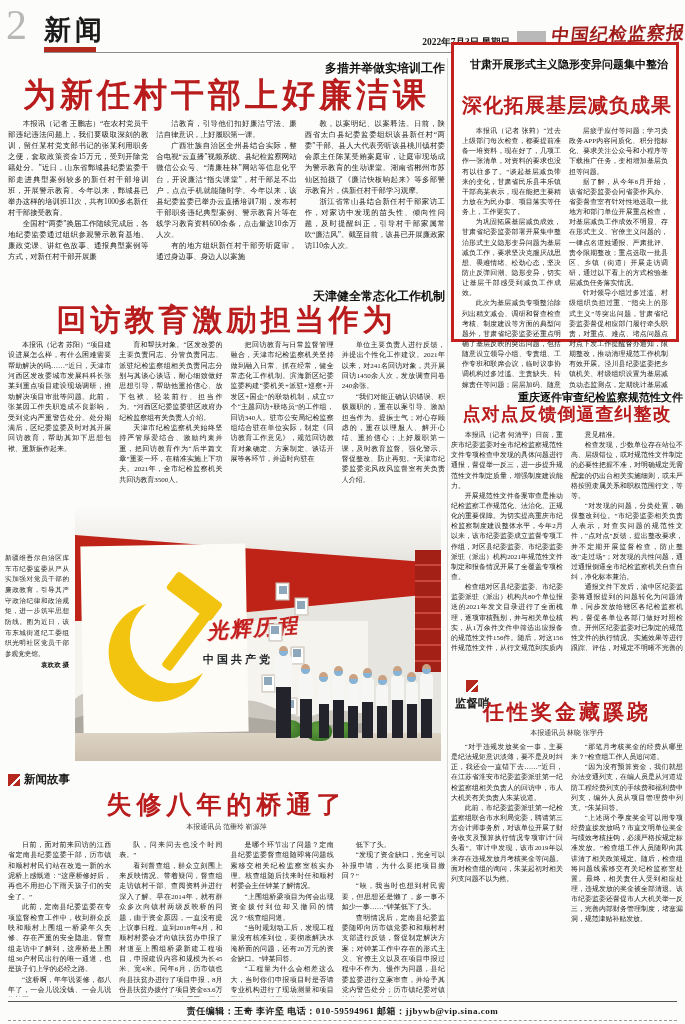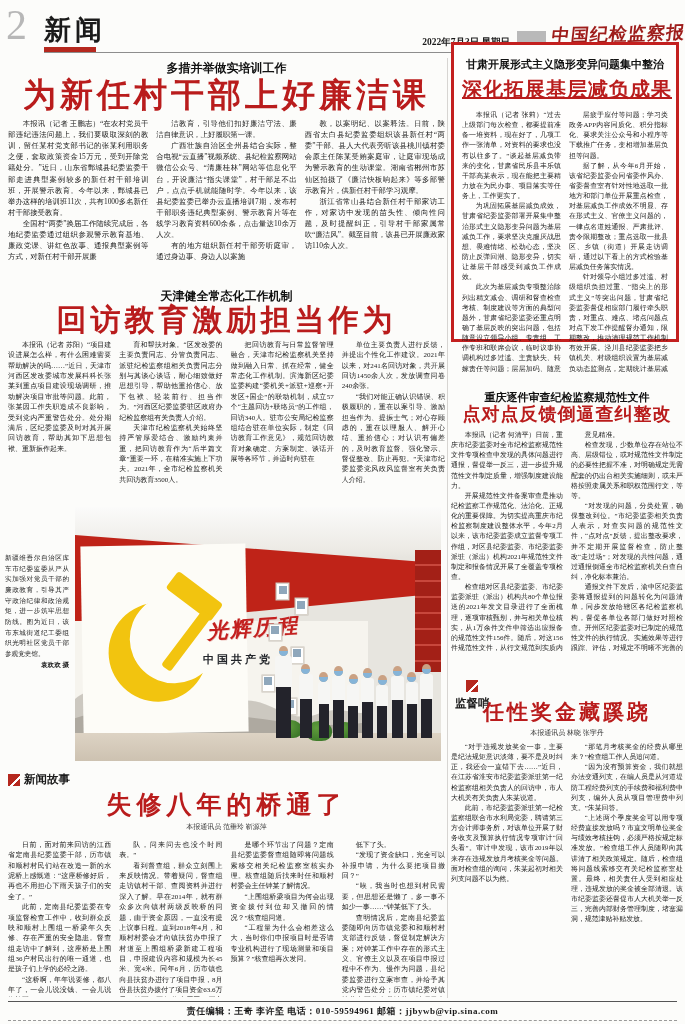--- a/index.html
+++ b/index.html
@@ -1,20 +1,20 @@
 <!DOCTYPE html>
 <html><head>
 <meta charset="utf-8">
 <style>
   html,body{margin:0;padding:0;background:#e8e8e6;}
   #page{position:relative;width:685px;height:1024px;margin:0 auto;background:#fcfcfa;
         font-family:"Liberation Serif","DejaVu Serif",serif;color:#1a1a1a;overflow:hidden;}
   .abs{position:absolute;}
   .center{text-align:center;}
-  .kicker{font-weight:bold;color:#111;}
+  .kicker{font-weight:bold;color:#111;text-align:right;}
   .headline{font-weight:bold;color:#b91c1c;white-space:nowrap;}
   .byline{color:#333;}
   .cols{display:flex;overflow:hidden;text-align:justify;}
   .cols .col{flex:1;overflow:hidden;}
   .cols .col + .col{margin-left:8px;}
   .cols p{margin:0;text-indent:2em;}
   .f74{font-size:7.4px;line-height:1.5;}
   .f70{font-size:7px;line-height:1.48;}
   .f69{font-size:6.9px;line-height:1.47;}
   .rule{background:#8d8d8d;}
@@ -81,21 +81,21 @@
         <p>有的地方组织新任村干部旁听庭审，通过身边事、身边人以案施</p>
       </div>
       <div class="col">
         <p>教，以案明纪、以案释法。日前，陕西省太白县纪委监委组织该县新任村“两委”干部、县人大代表旁听该县桃川镇村委会原主任陈某受贿案庭审，让庭审现场成为警示教育的生动课堂。湖南省郴州市苏仙区拍摄了《廉洁快板响起来》等多部警示教育片，供新任村干部学习观摩。</p>
         <p>浙江省常山县结合新任村干部家访工作，对家访中发现的苗头性、倾向性问题，及时提醒纠正，引导村干部家属常吹“廉洁风”。截至目前，该县已开展廉政家访110余人次。</p>
       </div>
     </div>
 
   <div id="gansu-box" class="abs" style="left:451px;top:42px;width:228px;height:300px;">
     <div class="kicker center" style="font-size:11px;margin-top:6px;">甘肃开展形式主义隐形变异问题集中整治</div>
-    <div class="headline center" style="font-size:20px;letter-spacing:1px;margin:4px 0 7px;text-decoration:underline;">深化拓展基层减负成果</div>
+    <div class="headline center" style="font-size:20px;letter-spacing:1px;margin:20px 0 7px;">深化拓展基层减负成果</div>
     <div class="cols f69" style="height:262px;">
         <div class="col">
           <p>本报讯（记者 张莉）“过去上级部门每次检查，都要提前准备一堆资料，现在好了，几项工作一张清单，对资料的要求也没有以往多了。”谈起基层减负带来的变化，甘肃省民乐县丰乐镇干部高某表示，现在能把主要精力放在为民办事、项目落实等任务上，工作更实了。</p>
           <p>为巩固拓展基层减负成效，甘肃省纪委监委部署开展集中整治形式主义隐形变异问题为基层减负工作，要求坚决克服厌战思想、畏难情绪、松劲心态，坚决防止反弹回潮、隐形变异，切实让基层干部感受到减负工作成效。</p>
           <p>此次为基层减负专项整治除列出精文减会、调研和督查检查考核、制度建设等方面的典型问题外，甘肃省纪委监委还重点明确了基层反映的突出问题，包括随意设立领导小组、专责组、工作专班和联席会议，临时议事协调机构过多过滥、主责缺失、转嫁责任等问题；层层加码、随意设立各种“长制”等问题；村（社区）“两委”机关化、牌子数量多、形式多、虚名多等问题；委托的第三方评估机构不专业、评估频繁、评估方法不接地气、机械教条，导致基</p>
         </div>
         <div class="col">
           <p>层疲于应付等问题；学习类政务APP内容同质化、积分指标化、要求关注公众号和小程序等下载推广任务，变相增加基层负担等问题。</p>
           <p>据了解，从今年6月开始，该省纪委监委会同省委作风办、省委督查室有针对性地选取一批地方和部门单位开展重点检查，对基层减负工作成效不明显、存在形式主义、官僚主义问题的，一律点名道姓通报、严肃批评、责令限期整改；重点选取一批县区、乡镇（街道）开展走访调研，通过以下看上的方式检验基层减负任务落实情况。</p>
           <p>针对领导小组过多过滥、村级组织负担过重、“指尖上的形式主义”等突出问题，甘肃省纪委监委督促相应部门履行牵头职责，对重点、难点、堵点问题点对点下发工作提醒督办通知，限期整改，推动清理规范工作机制有效开展。泾川县纪委监委把乡镇机关、村级组织设置为基层减负动态监测点，定期统计基层减负情况，及时研判分析，对发文开会频次过多的及时预警、跟踪问效。今年一季度，该县以县委和县政府名义发文26份，同比减少7.14%；以县委办和县政府办名义发文27份，同比减少15.9%。</p>
@@ -111,21 +111,21 @@
       </div>
       <div class="col">
         <p>育和帮扶对象。“区发改委的主要负责同志、分管负责同志、派驻纪检监察组相关负责同志分别与其谈心谈话，耐心细致做好思想引导，帮助他重拾信心、放下包袱、轻装前行、担当作为。”河西区纪委监委驻区政府办纪检监察组有关负责人介绍。</p>
         <p>天津市纪检监察机关始终坚持严管厚爱结合、激励约束并重，把回访教育作为“后半篇文章”重要一环，在精准实施上下功夫。2021年，全市纪检监察机关共回访教育3500人。</p>
       </div>
       <div class="col">
         <p>把回访教育与日常监督管理融合，天津市纪检监察机关坚持做到融入日常、抓在经常，健全常态化工作机制。滨海新区纪委监委构建“委机关+派驻+巡察+开发区+国企”的联动机制，成立57个“主题回访+联络员”的工作组，回访340人。驻市公安局纪检监察组结合驻在单位实际，制定《回访教育工作意见》，规范回访教育对象确定、方案制定、谈话开展等各环节，并适时向驻在</p>
       </div>
       <div class="col">
         <p>单位主要负责人进行反馈，并提出个性化工作建议。2021年以来，对241名回访对象，共开展回访1450余人次，发放调查问卷240余张。</p>
-        <p>“我们对能正确认识错误、积极履职的，重在以案引导、激励担当作为、提振士气；对心存顾虑的，重在以理服人、解开心结、重拾信心；对认识有偏差的，及时教育监督、强化警示、督促整改、防止再犯。”天津市纪委监委党风政风监督室有关负责人介绍。</p>
+        <p>“我们对能正确认识错误、积极履职的，重在以案引导、激励担当作为、提振士气；对心存顾虑的，重在以理服人、解开心结、重拾信心；上好履职第一课，及时教育监督、强化警示、督促整改、防止再犯。”天津市纪委监委党风政风监督室有关负责人介绍。</p>
       </div>
     </div>
 
   <div class="abs caption" style="left:5px;top:553px;width:64px;height:172px;">
     <span>新疆维吾尔自治区库车市纪委监委从严从实加强对党员干部的廉政教育，引导其严守政治纪律和政治规矩，进一步筑牢思想防线。图为近日，该市东城街道纪工委组织光明社区党员干部参观党史馆。</span>
     <span class="credit">袁欢欢 摄</span>
   </div>
 
   <div id="photo" class="abs" style="left:75px;top:507px;width:366px;height:254px;">
     <div class="red-band"></div>
@@ -288,20 +288,21 @@
         <p>此前，定南县纪委监委在专项监督检查工作中，收到群众反映和顺村上围组一桥梁年久失修、存在严重的安全隐患。督查组走访中了解到，这座桥是上围组36户村民出行的唯一通道，也是孩子们上学的必经之路。</p>
         <p>“这桥啊，年年说要修，都八年了，一会儿说没钱、一会儿说换施工</p>
       </div>
       <div class="col">
         <p>队，问来问去也没个时间表。”</p>
         <p>看到督查组，群众立刻围上来反映情况。带着疑问，督查组走访镇村干部、查阅资料并进行深入了解。早在2014年，就有群众多次向镇村两级反映桥的问题，由于资金原因，一直没有提上议事日程。直到2018年4月，和顺村村委会才向镇扶贫办申报了村道至上围组桥梁新建工程项目，申报建设内容和规模为长45米、宽4米。同年6月，历市镇也向县扶贫办进行了项目申报，8月份县扶贫办拨付了项目资金63.6万元。然而，不知什么原因，历市镇政府又向县扶贫办申请予以撤回该项目，导致该桥迟迟未建。</p>
       </div>
       <div class="col">
         <p>是哪个环节出了问题？定南县纪委监委督查组随即将问题线索移交相关纪检监察室核实办理。核查组随后找来时任和顺村村委会主任钟某了解情况。</p>
         <p>“上围组桥梁项目为何会出现资金拨付到位却又撤回的情况？”核查组问道。</p>
+        <p>“当时规划动工后，发现工程量没有核准到位，要彻底解决水淹桥面的问题，还有20万元的资金缺口。”钟某回答。</p>
         <p>“工程量为什么会相差这么大，当时你们申报项目时是否请专业机构进行了现场测量和项目预算？”核查组再次发问。</p>
       </div>
       <div class="col">
         <p>低下了头。</p>
         <p>“发现了资金缺口，完全可以补报申请，为什么要把项目撤回？”</p>
         <p>“唉，我当时也想到村民需要，但思想还是懒了，多一事不如少一事……”钟某低下了头。</p>
         <p>查明情况后，定南县纪委监委随即向历市镇党委和和顺村村支部进行反馈，督促制定解决方案；对钟某工作中存在的形式主义、官僚主义以及在项目申报过程中不作为、慢作为问题，县纪委监委进行立案审查，并给予其党内警告处分；历市镇纪委对镇扶贫办工作人员钟某、镇项目办工作人员黄某进行批评教育、谈话提醒。目前，桥梁改造工程已竣工通行。</p>
       </div>
     </div>
 

